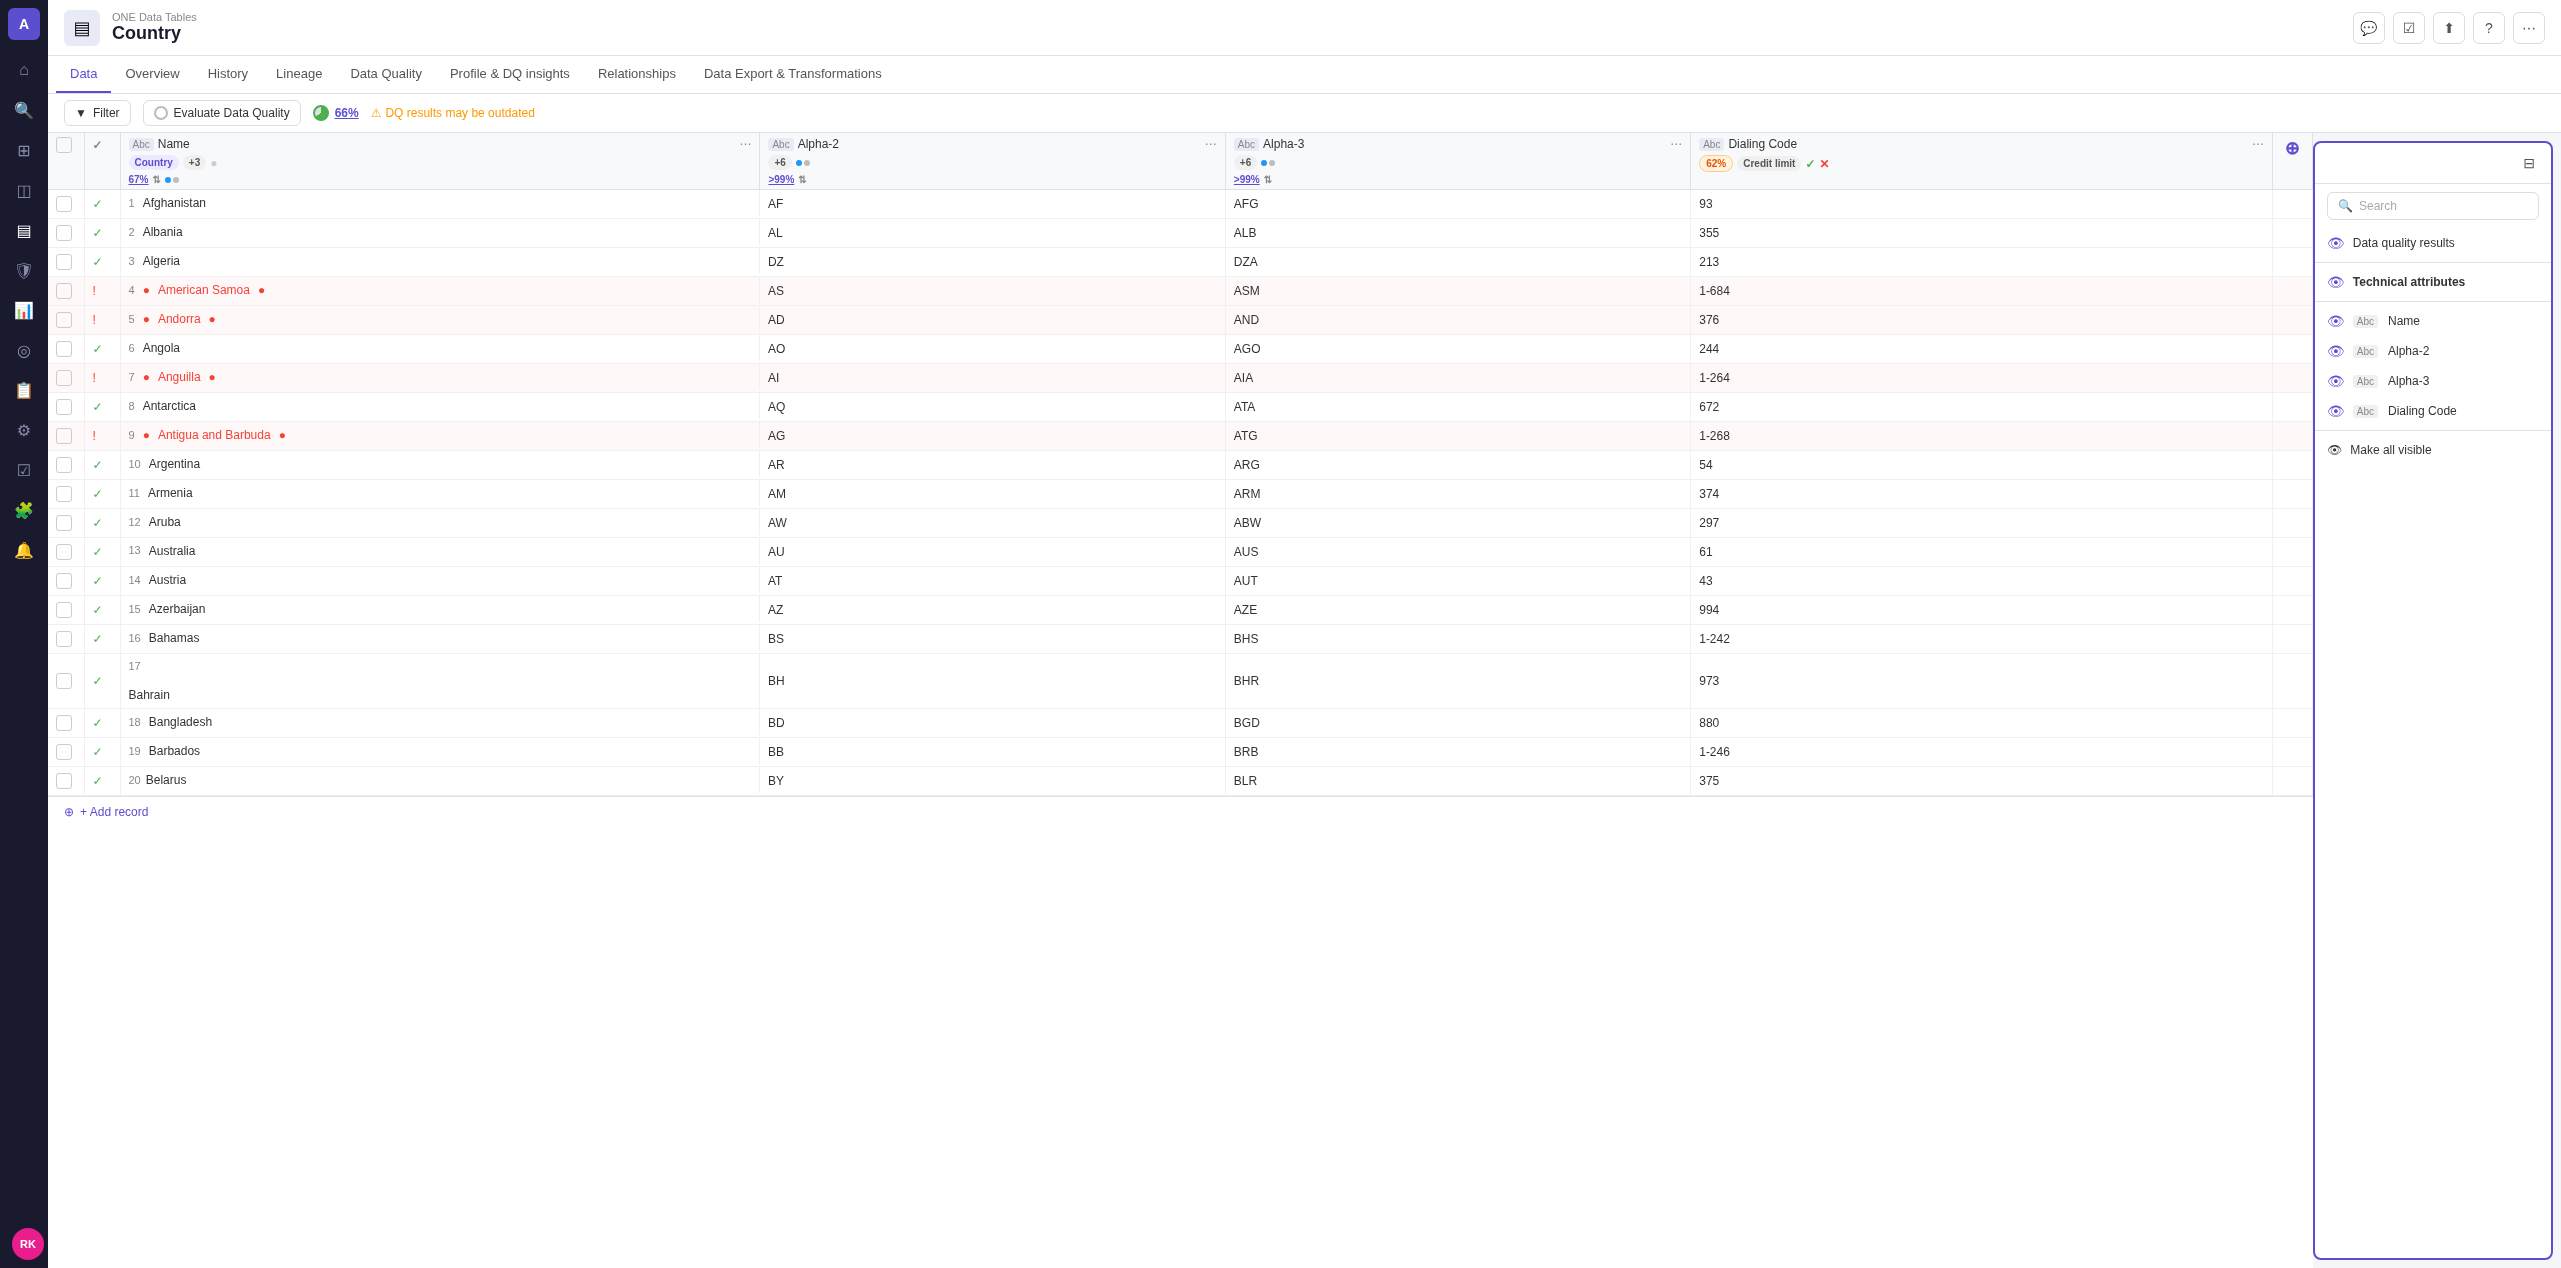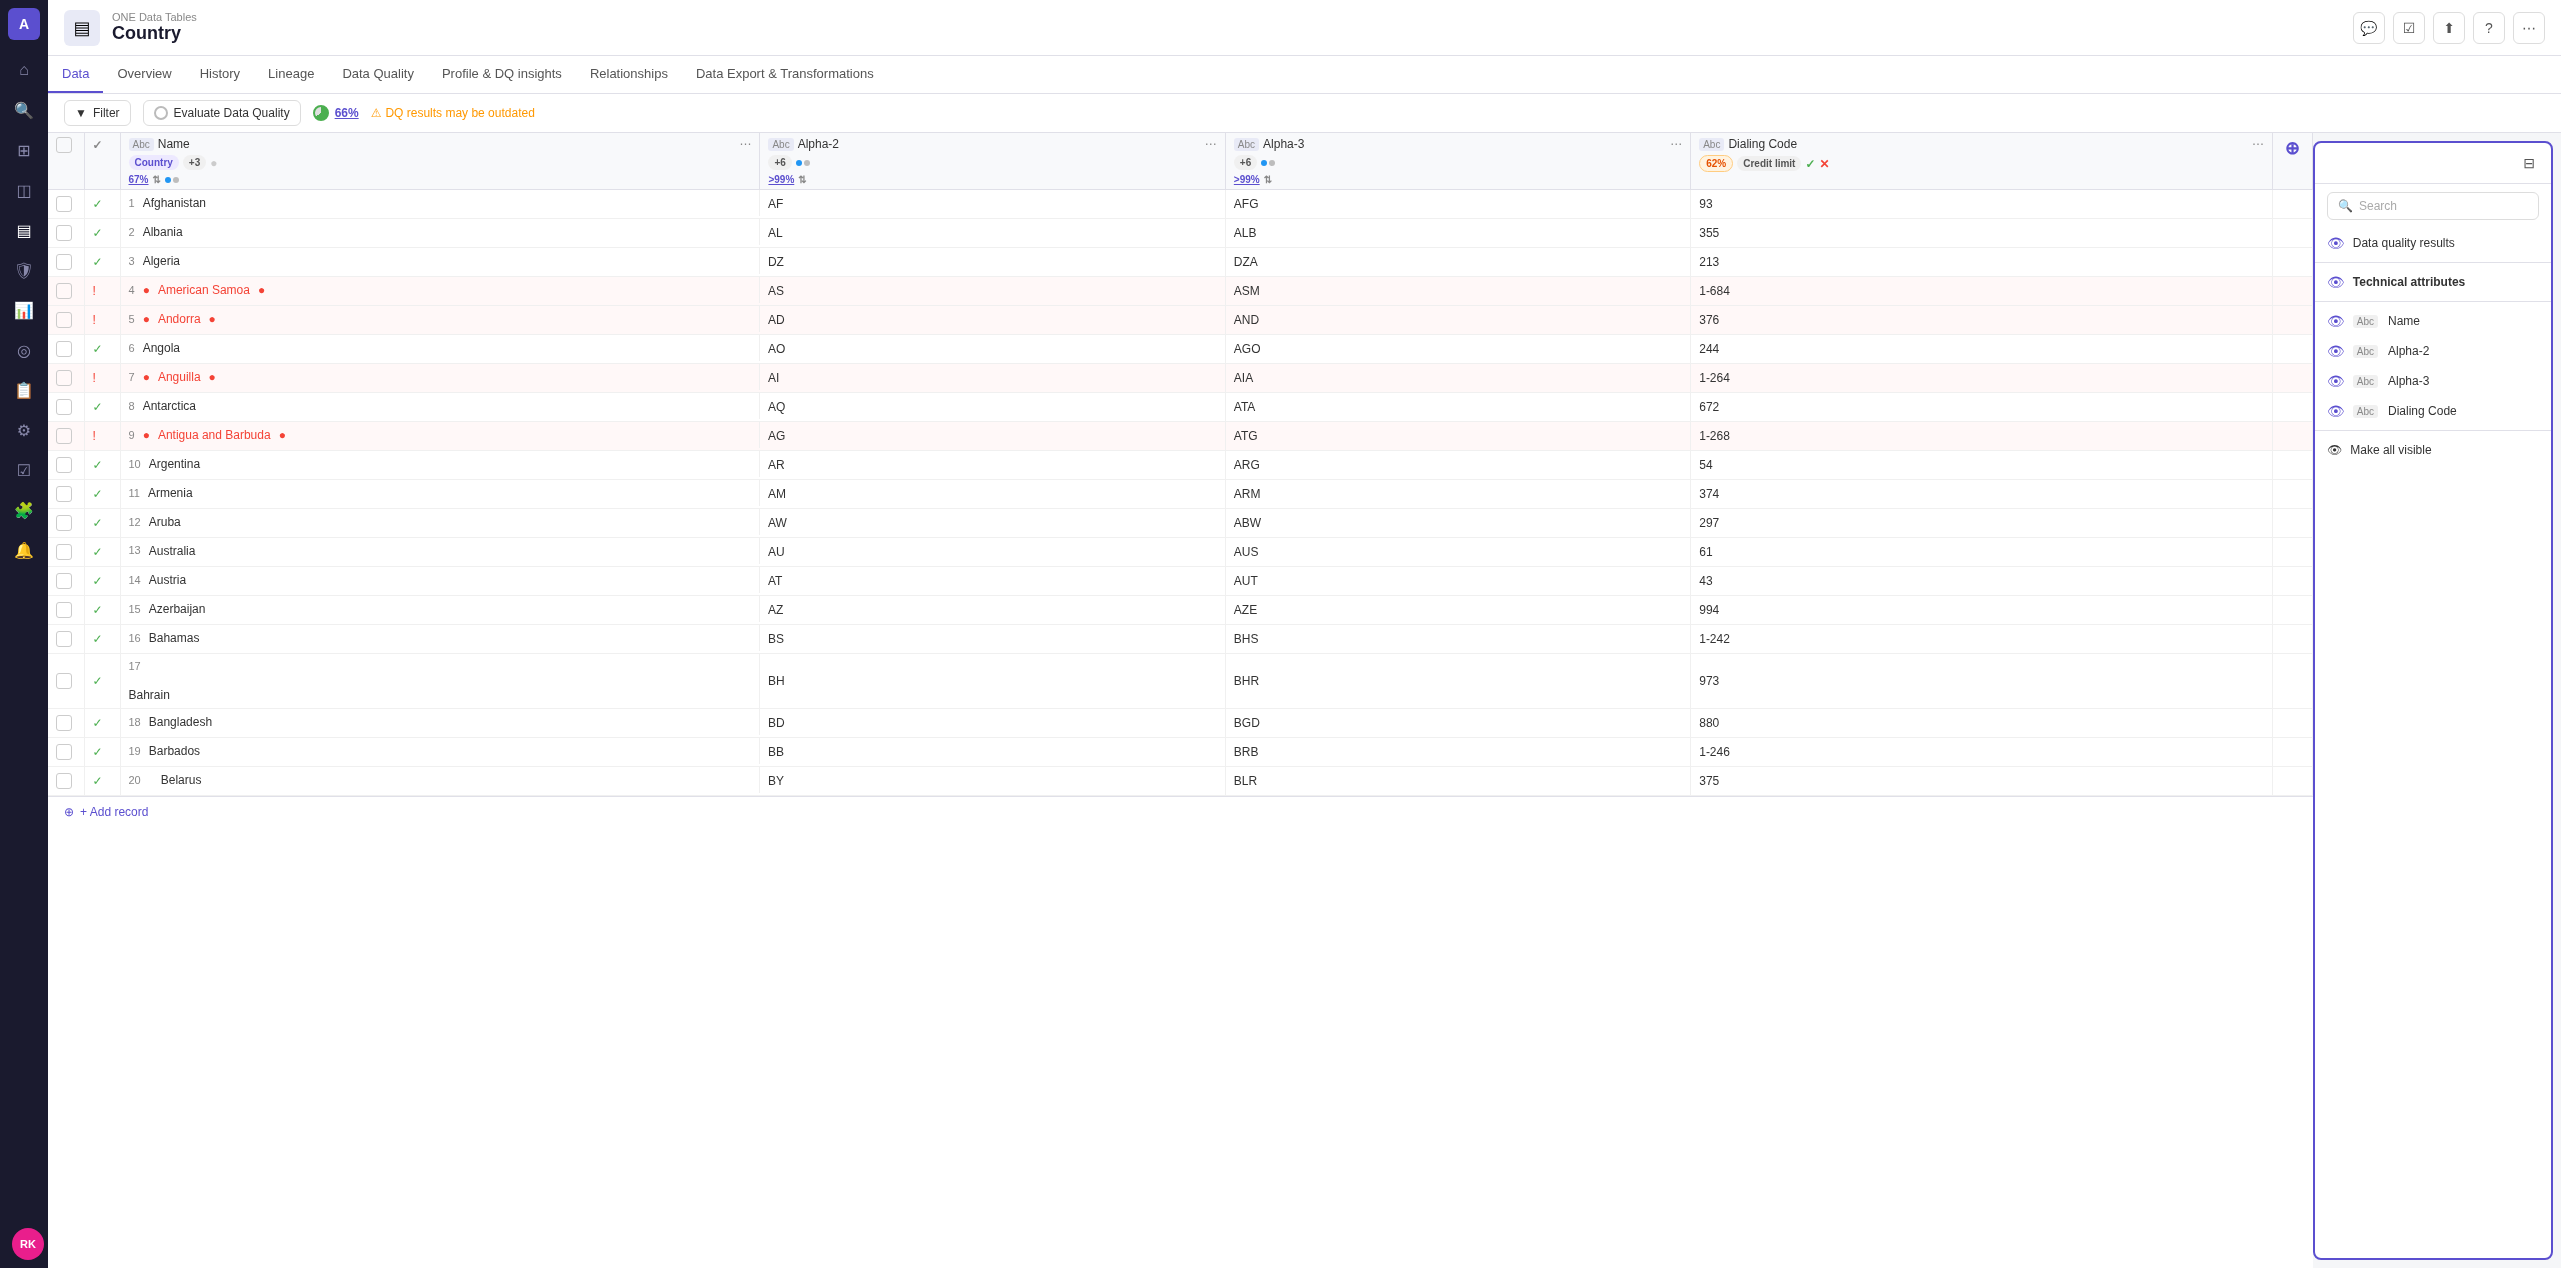--- a/index.html
+++ b/index.html
@@ -76,21 +76,21 @@
       display: flex; align-items: center; justify-content: center;
       color: #555;
       font-size: 14px;
     }
 
     
     .tabs-bar {
       background: #fff;
       border-bottom: 1px solid #e0e0e8;
       display: flex;
-      padding: 0 0;
+      padding: 0 8px;
       gap: 0;
     }
     .tab {
       padding: 10px 14px;
       font-size: 13px;
       color: #555;
       cursor: pointer;
       border-bottom: 2px solid transparent;
       white-space: nowrap;
     }
@@ -785,21 +785,21 @@
     <td>1-246</td>
     <td></td>
   </tr>
             <tr>
     <td>
       <div class="row-header-check"></div>
     </td>
     <td>
       <span class="check-icon">✓</span>
     </td>
-    <td style="display:flex;align-items:center;gap:20px;">
+    <td style="display:flex;align-items:center;gap:5px;">
       <span class="row-num">20</span>
 
       <span style="">Belarus</span>
 
     </td>
     <td>BY</td>
     <td>BLR</td>
     <td>375</td>
     <td></td>
   </tr>

